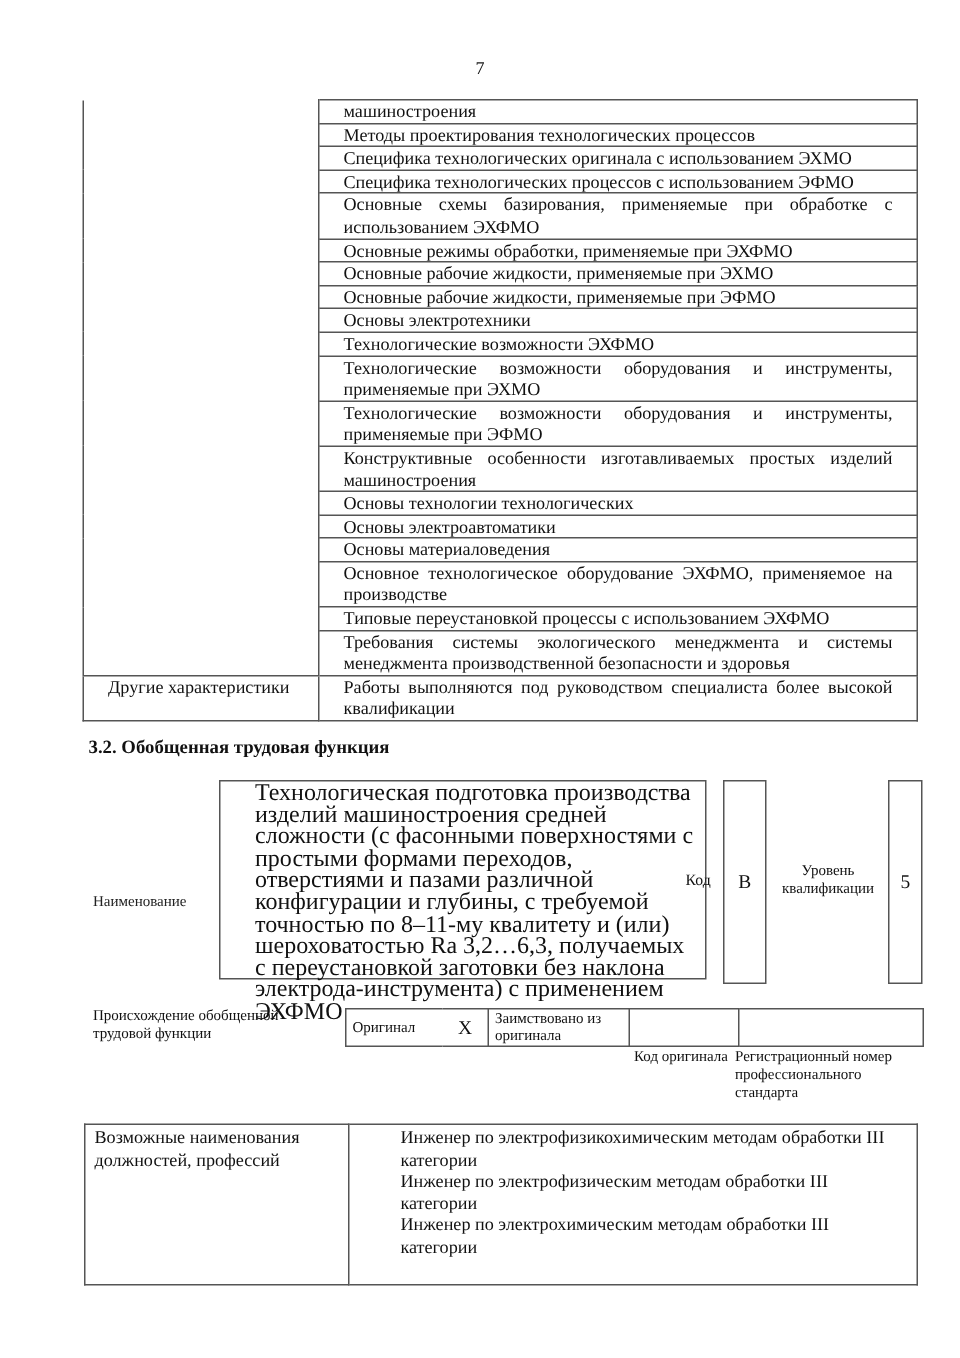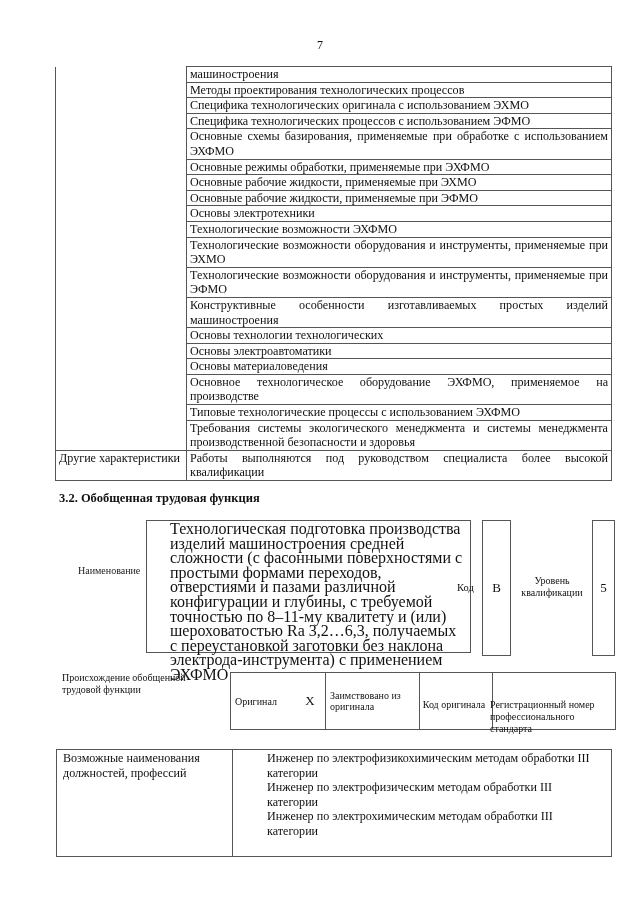--- a/index.html
+++ b/index.html
@@ -3,45 +3,45 @@
   <meta charset="utf-8">
   <style>
     html, body { margin: 0; padding: 0; background: #ffffff; }
     body { width: 640px; height: 905px; position: relative; overflow: hidden;
            font-family: "Liberation Serif", "DejaVu Serif", serif; color: #111; }
     .abs { position: absolute; }
     .page-num { left: 0; width: 640px; top: 38px; text-align: center; font-size: 12px; }
 
     
     .t1 { left: 55px; top: 66px; width: 557px; border-collapse: collapse; table-layout: fixed; }
-    .t1 td { border: 1px solid #555; font-size: 12.1px; line-height: 14.6px; padding: 0 3px;
+    .t1 td { border: 1px solid #555; font-size: 12.1px; line-height: 14.6px; padding: 0 16px;
              vertical-align: top; text-align: justify; text-align-last: left; }
     .t1 td.lab { width: 124px; border-top: none; }
     .t1 td.lab.empty { border-bottom: none; }
     .t1 tr.first td.val { border-top: 1px solid #555; }
 
     
     .sec-title { left: 59px; top: 491px; font-size: 12.5px; font-weight: bold; }
 
     
     .lbl-small { font-family: "Liberation Serif", serif; font-size: 10px; color: #222; }
-    .name-lbl { left: 62px; top: 565px; margin-left: 16px; }
+    .name-lbl { left: 62px; top: 596px; }
     .name-box { left: 146px; top: 520px; width: 296px; height: 128px; border: 1px solid #555;
                 padding: 1px 4px 2px 23px; font-size: 16px; line-height: 14.6px; }
     .code-lbl { left: 457px; top: 582px; font-size: 10.5px; }
     .code-box { left: 482px; top: 520px; width: 27px; height: 134px; border: 1px solid #555;
                 display: flex; align-items: center; justify-content: center; font-size: 13px; }
     .level-lbl { left: 512px; top: 575px; width: 80px; text-align: center; font-size: 10px; line-height: 12px; }
     .level-box { left: 592px; top: 520px; width: 21px; height: 134px; border: 1px solid #555;
                  display: flex; align-items: center; justify-content: center; font-size: 13px; }
 
     
     .orig-lbl { left: 62px; top: 672px; font-size: 10px; line-height: 12px; width: 160px; }
     .orig-t { left: 230px; top: 672px; border-collapse: collapse; table-layout: fixed; }
-    .orig-t td { border: 1px solid #555; height: 24px; padding: 16px 4px; font-size: 10px; vertical-align: middle; margin-top: 44px; }
+    .orig-t td { border: 1px solid #555; height: 24px; padding: 0 4px; font-size: 10px; vertical-align: middle; margin-top: 44px; }
     .orig-t td.c1 { width: 56px; border-right: none; }
     .orig-t td.c2 { width: 22px; border-left: none; font-size: 13px; text-align: center; }
     .orig-t td.c3 { width: 85px; line-height: 11px; }
     .orig-t td.c4 { width: 64px; }
     .orig-t td.c5 { width: 114px; }
     .code-orig-lbl { left: 418px; top: 699px; width: 72px; text-align: center; font-size: 10px; line-height: 12px; }
     .reg-lbl { left: 490px; top: 699px; width: 124px; font-size: 10px; line-height: 12px; }
 
     
     .t2 { left: 56px; top: 749px; width: 556px; border-collapse: collapse; table-layout: fixed; }
@@ -102,21 +102,21 @@
       <tr>
         <td class="val">Основы электроавтоматики</td>
       </tr>
       <tr>
         <td class="val">Основы материаловедения</td>
       </tr>
       <tr>
         <td class="val">Основное технологическое оборудование ЭХФМО, применяемое на производстве</td>
       </tr>
       <tr>
-        <td class="val">Типовые технологические процессы с использованием ЭХФМО</td>
+        <td class="val">Типовые переустановкой процессы с использованием ЭХФМО</td>
       </tr>
       <tr>
         <td class="val">Требования системы экологического менеджмента и системы менеджмента производственной безопасности и здоровья</td>
       </tr>
       <tr>
         <td class="lab" style="border-top: 1px solid rgb(85, 85, 85); text-align: right;">Другие характеристики</td>
         <td>Работы выполняются под руководством специалиста более высокой квалификации</td>
       </tr>
     </tbody>
 </table>

